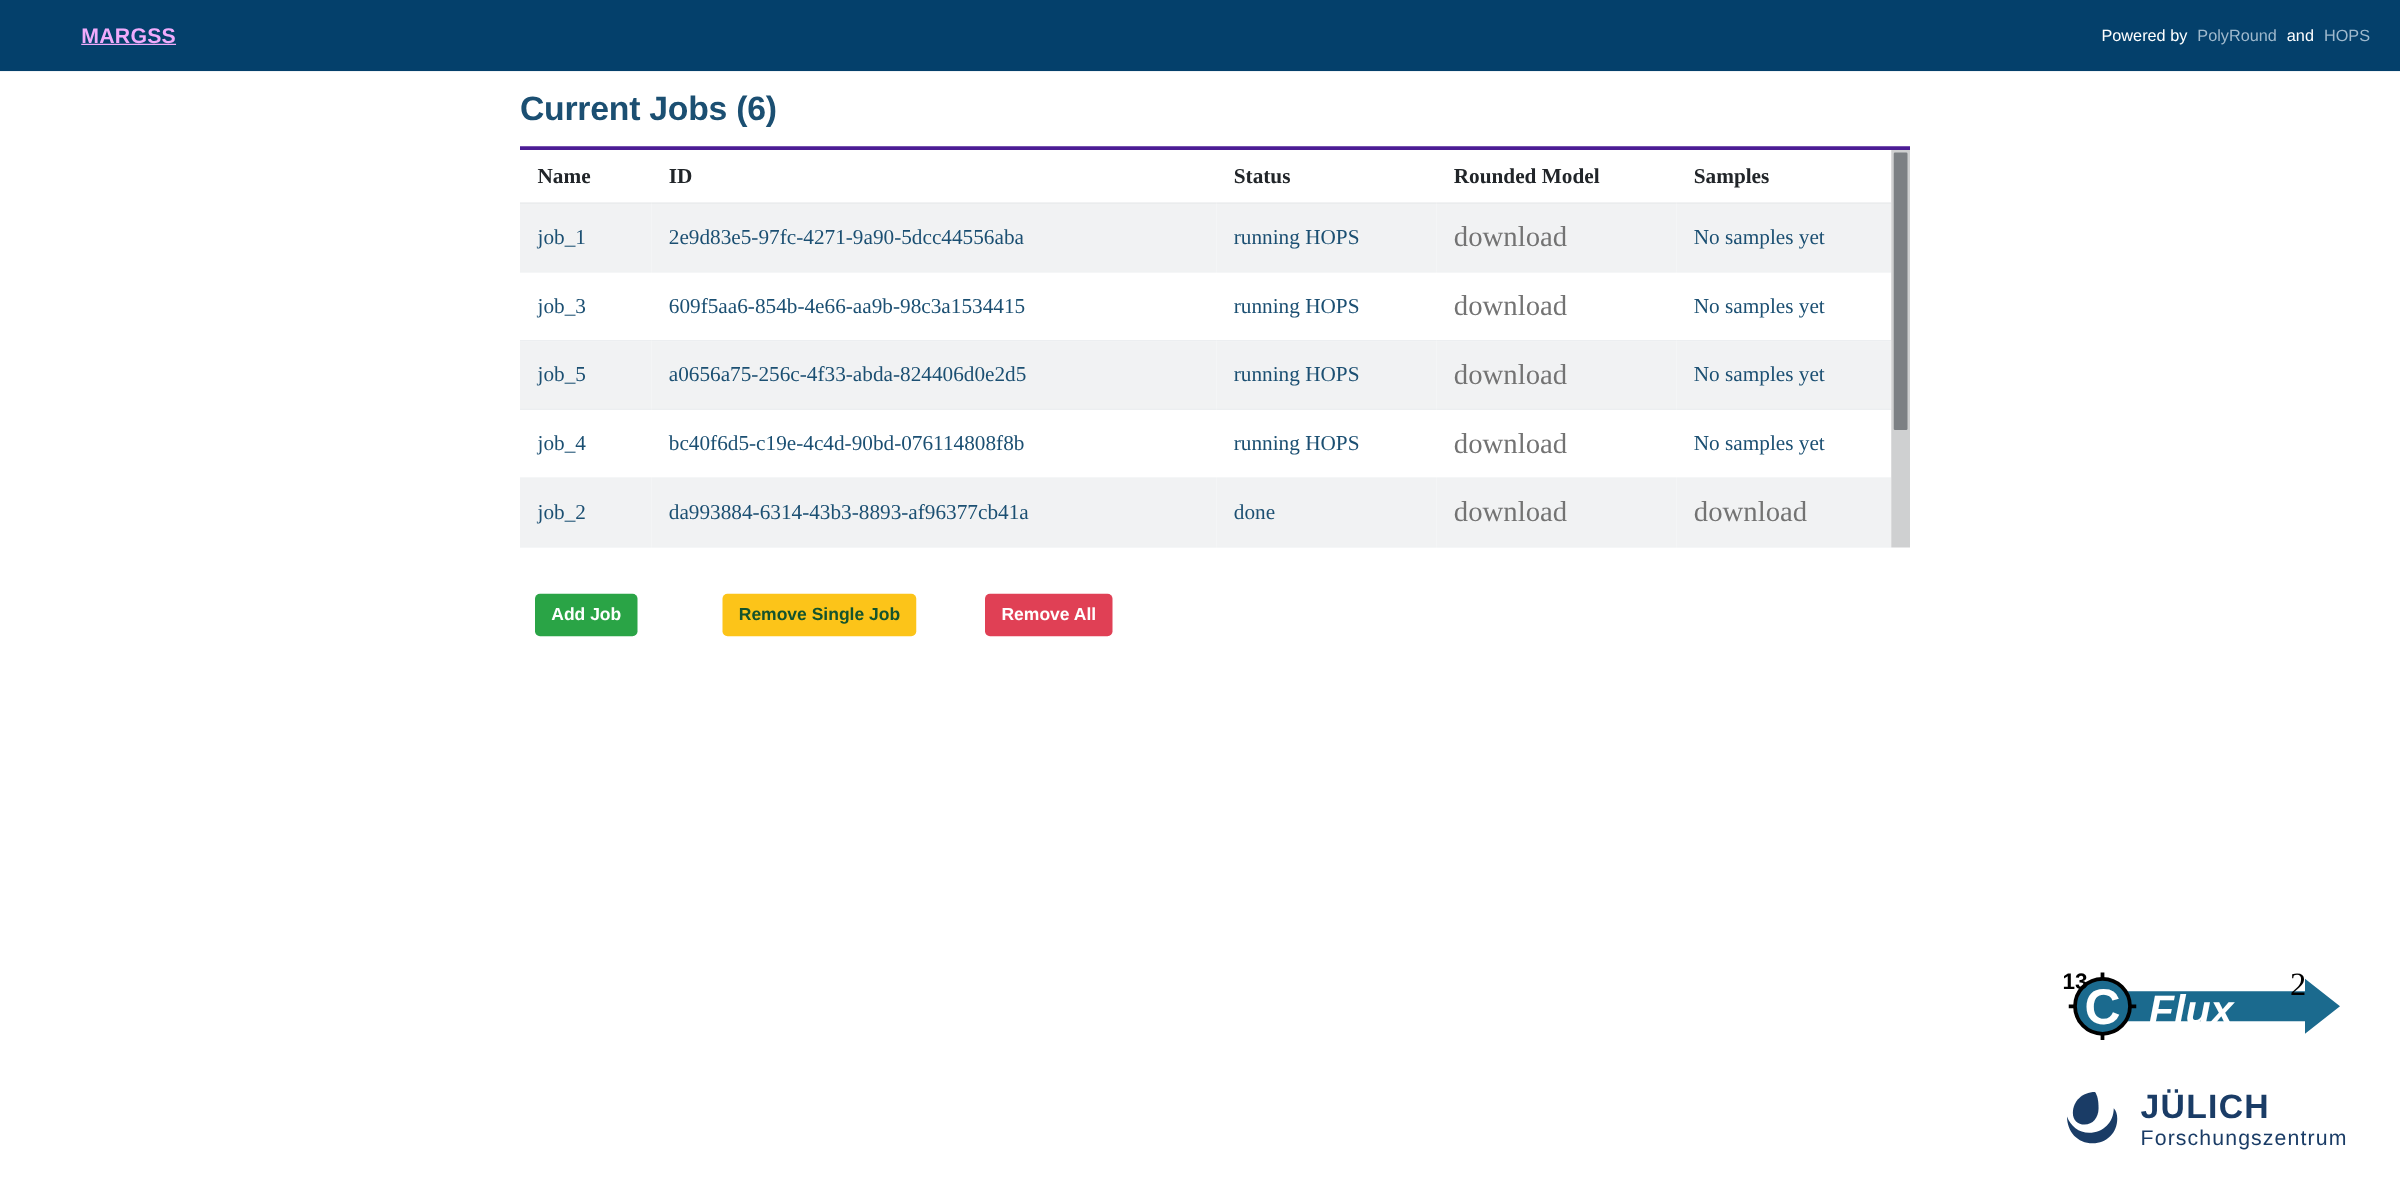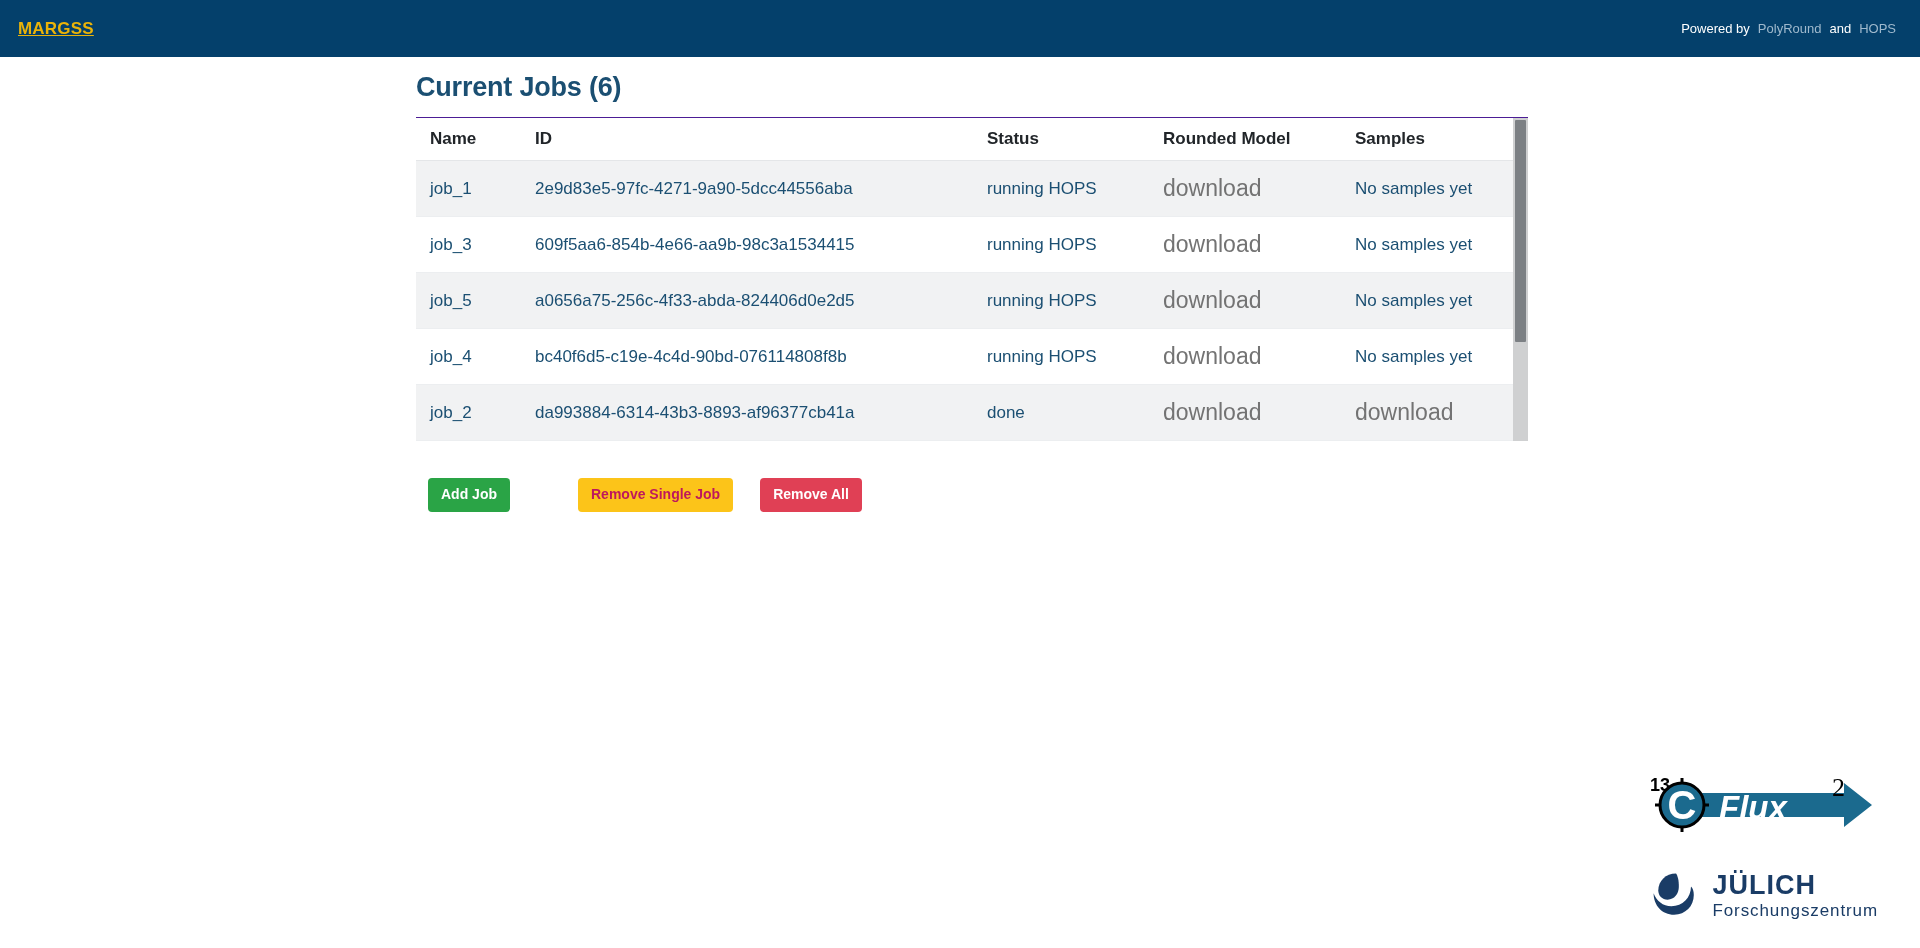--- a/index.html
+++ b/index.html
@@ -19,25 +19,26 @@
     position: relative;
     width: 100%;
     height: 57px;
     background: #04406b;
     display: flex;
     align-items: center;
     justify-content: space-between;
     padding: 0 24px 0 18px;
   }
   .brand {
-    color: #eab308;
+    color: #f0abfc;
     font-size: 17px;
     font-weight: bold;
     letter-spacing: 0.2px;
     line-height: 1;
+    margin-left: 47px;
   }
   .powered {
     display: flex;
     align-items: center;
     gap: 8px;
     font-size: 13px;
     color: #ffffff;
     white-space: nowrap;
   }
   .powered .plain { color: #ffffff; }
@@ -68,22 +69,23 @@
     font-weight: bold;
     margin: 0 0 14px 0;
     line-height: 1.2;
     letter-spacing: -0.2px;
   }
 
   
   .table-wrap {
     position: relative;
     width: 1112px;
-    border-top: 1px solid #4c1d95;
+    border-top: 3px solid #4c1d95;
     background: #ffffff;
+    font-family: Liberation Serif, serif;
   }
 
   table.jobs {
     width: 1097px;
     border-collapse: collapse;
     table-layout: fixed;
   }
   table.jobs col.c-name   { width: 105px; }
   table.jobs col.c-id     { width: 452px; }
   table.jobs col.c-status { width: 176px; }
@@ -150,21 +152,21 @@
     border: none;
     border-radius: 4px;
     font-family: "Liberation Sans", sans-serif;
     font-size: 14px;
     font-weight: bold;
     padding: 9px 13px;
     cursor: pointer;
     line-height: 1.1;
   }
   .btn-add     { background: #2aa446; color: #ffffff; margin-right: 52px; }
-  .btn-single  { background: #fcc419; color: #be185d; margin-right: 11px; }
+  .btn-single  { background: #fcc419; color: #14532d; margin-right: 39px; }
   .btn-all     { background: #e04055; color: #ffffff; }
 
   
   .logos {
     position: absolute;
     right: 42px;
     bottom: 24px;
     width: 230px;
   }
   .logo-cflux {

